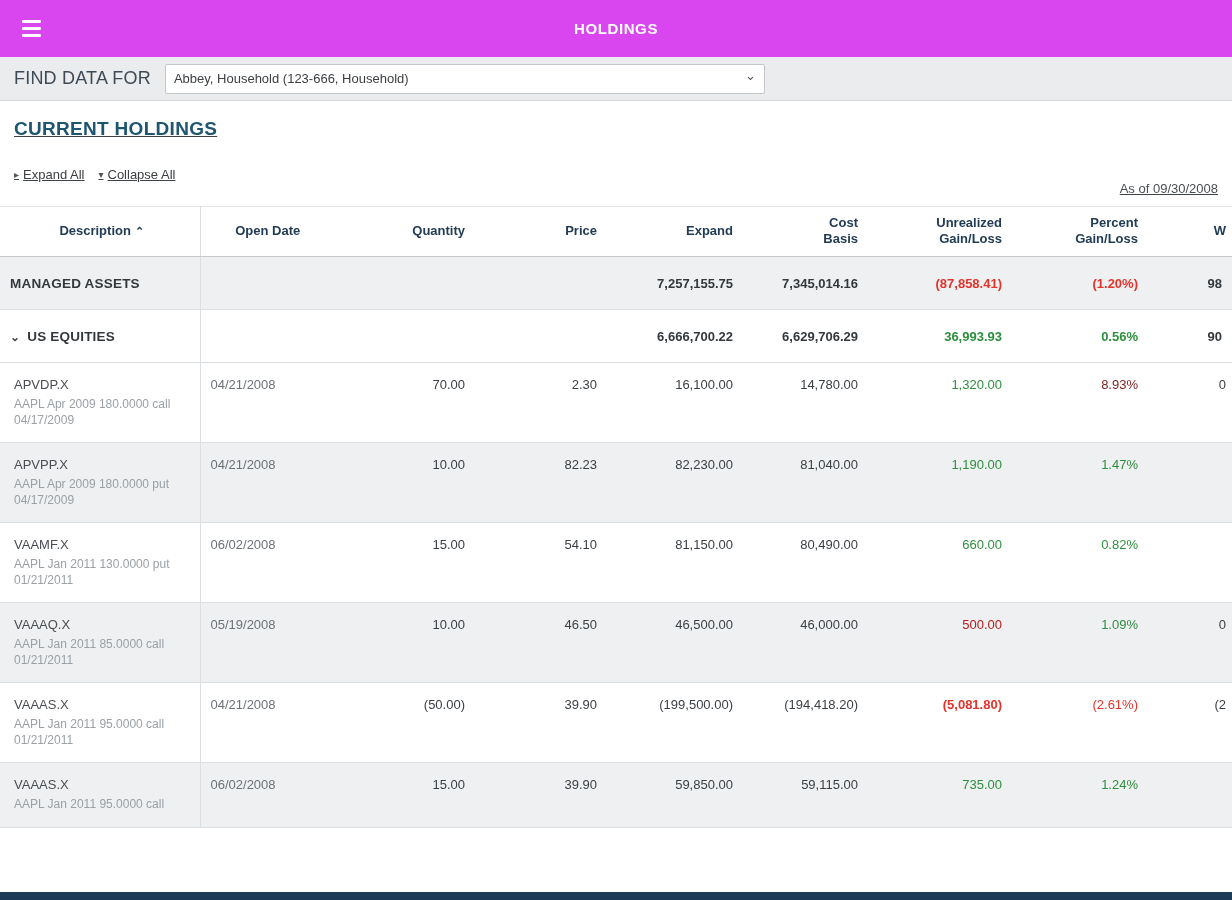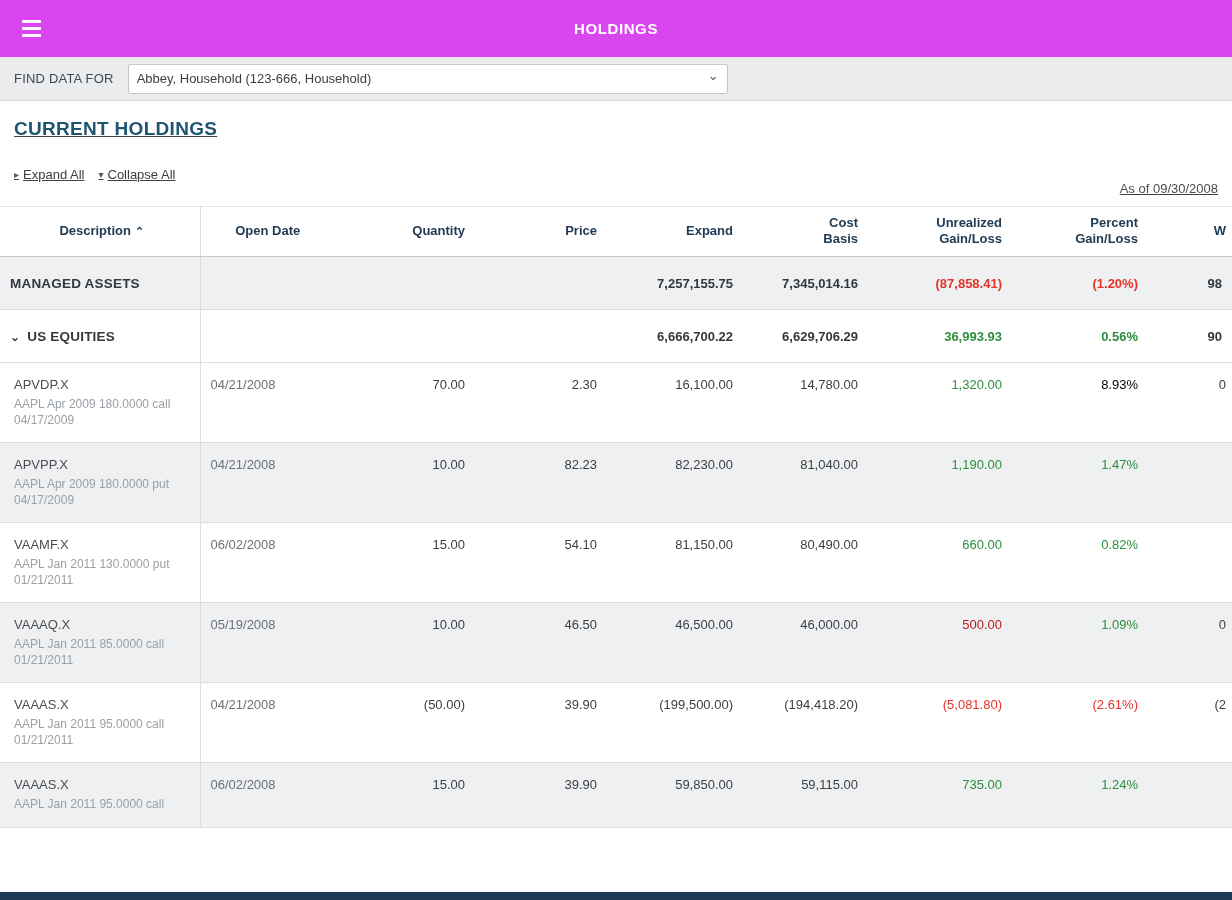--- a/index.html
+++ b/index.html
@@ -10,21 +10,21 @@
   .appbar { height:57px; background:#d946ef; display:flex; align-items:center; position:relative; }
   .menu-btn { width:46px; height:57px; display:flex; flex-direction:column; justify-content:center;
     gap:4px; padding-left:22px; cursor:pointer; }
   .menu-btn span { display:block; width:19px; height:3px; background:#fff; border-radius:1px; }
   .appbar-title { position:absolute; left:0; right:0; text-align:center; color:#fff;
     font-size:15px; font-weight:bold; letter-spacing:.6px; }
 
   
   .findbar { height:44px; background:#eaecee; border-bottom:1px solid #d4d7da;
     display:flex; align-items:center; padding-left:14px; }
-  .findbar-label { font-size:13px; color:#3e4a56; letter-spacing:.2px; margin-right:14px; }
+  .findbar-label { font-size:18px; color:#3e4a56; letter-spacing:.2px; margin-right:14px; }
   .select-wrap { position:relative; width:600px; }
   .select-wrap select { width:100%; height:30px; border:1px solid #c3c7cb; background:#fff;
     font-family:"Liberation Sans", sans-serif; font-size:13px; color:#3c4043; padding:0 26px 0 8px;
     appearance:none; -webkit-appearance:none; border-radius:2px; }
   .select-chevron { position:absolute; right:9px; top:4px; font-size:13px; color:#555;
     pointer-events:none; }
 
   
   .page-head { padding:17px 14px 0 14px;text-decoration:underline; }
   .page-title { font-size:19px; color:#1e5570; font-weight:600; letter-spacing:.3px; }
@@ -171,21 +171,21 @@
         <div class="sym">APVDP.X</div>
         <div class="sub">AAPL Apr 2009 180.0000 call</div>
         <div class="sub">04/17/2009</div>
       </td>
       <td class="c-open">04/21/2008</td>
       <td class="num">70.00</td>
       <td class="num">2.30</td>
       <td class="num">16,100.00</td>
       <td class="num">14,780.00</td>
       <td class="num gl" style="color: rgb(46, 143, 62);">1,320.00</td>
-      <td class="num gl" style="color: #000000;">8.93%</td>
+      <td class="num gl" style="color: #7f1d1d;">8.93%</td>
       <td class="num wt">0</td>
     </tr>
 
     <tr class="shade">
       <td class="c-desc">
         <div class="sym">APVPP.X</div>
         <div class="sub">AAPL Apr 2009 180.0000 put</div>
         <div class="sub">04/17/2009</div>
       </td>
       <td class="c-open">04/21/2008</td>
@@ -234,21 +234,21 @@
       <td class="c-desc">
         <div class="sym">VAAAS.X</div>
         <div class="sub">AAPL Jan 2011 95.0000 call</div>
         <div class="sub">01/21/2011</div>
       </td>
       <td class="c-open">04/21/2008</td>
       <td class="num">(50.00)</td>
       <td class="num">39.90</td>
       <td class="num">(199,500.00)</td>
       <td class="num">(194,418.20)</td>
-      <td class="num gl" style="color: rgb(228, 51, 42);">(5,081.80)</td>
+      <td class="num gl" style="color: rgb(228, 51, 42); font-weight: bold;">(5,081.80)</td>
       <td class="num gl" style="color: rgb(228, 51, 42);">(2.61%)</td>
       <td class="num wt">(2</td>
     </tr>
 
     <tr class="shade">
       <td class="c-desc">
         <div class="sym">VAAAS.X</div>
         <div class="sub">AAPL Jan 2011 95.0000 call</div>
         <div class="sub"></div>
       </td>

